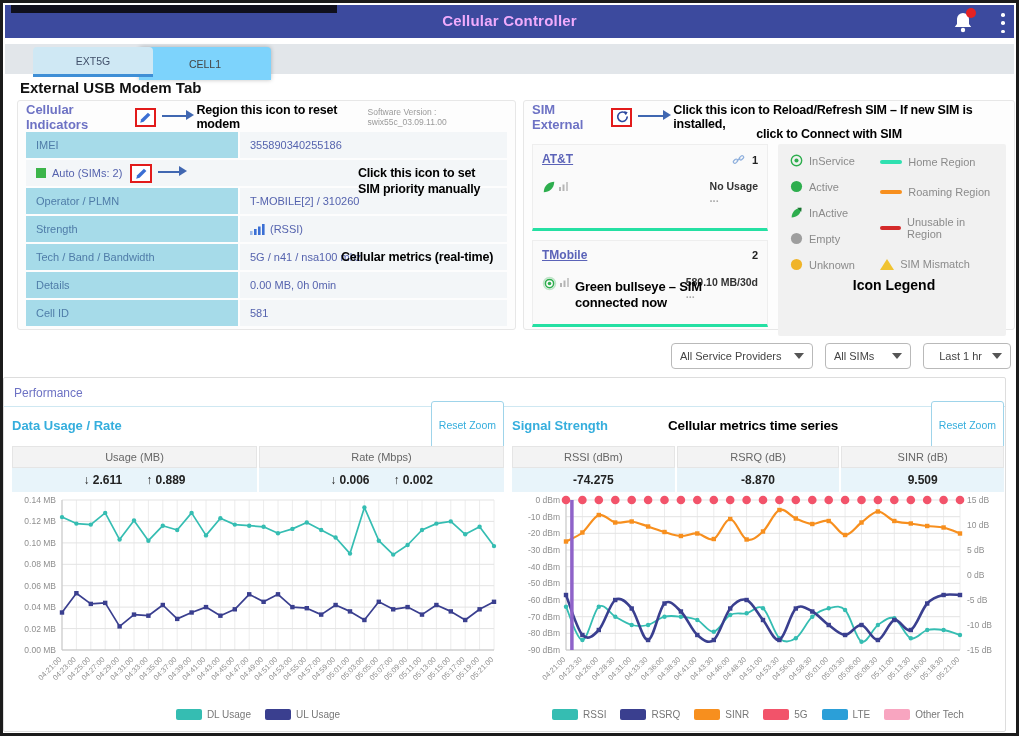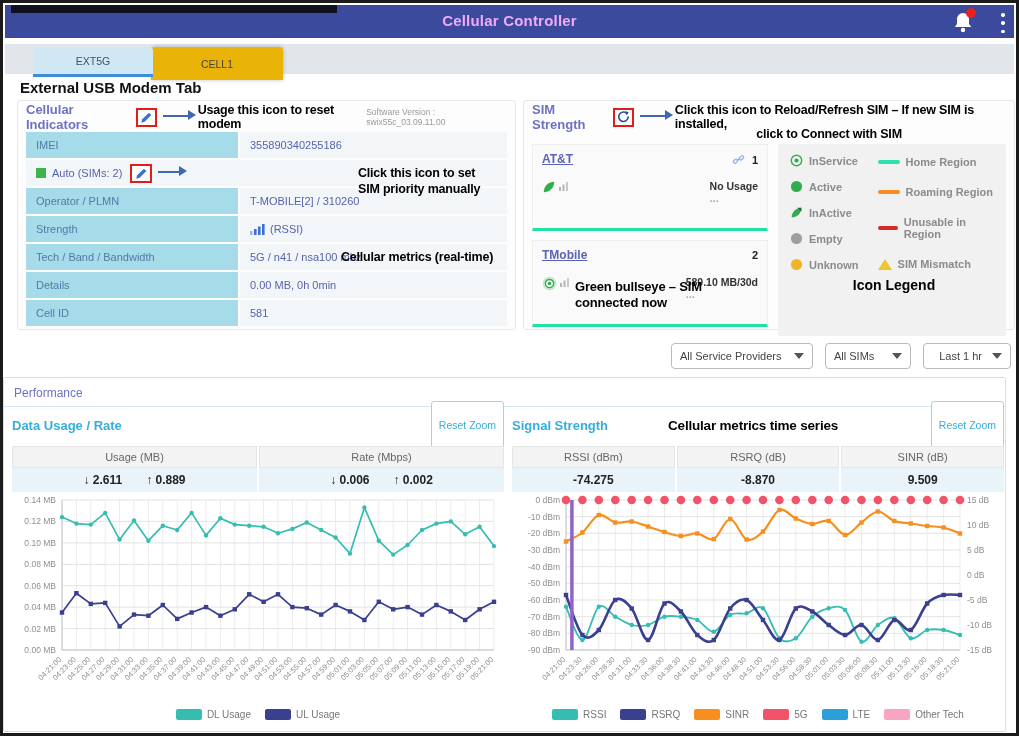--- a/index.html
+++ b/index.html
@@ -12,21 +12,21 @@
   .topbar-title { position:absolute; top:7px; left:0; right:0; text-align:center; color:#f0abfc; font-size:15px; font-weight:bold; letter-spacing:.2px; }
   .bell { position:absolute; top:5px; right:40px; width:22px; height:24px; cursor:pointer; }
   .bell .badge { position:absolute; top:-2px; right:-2px; width:10px; height:10px; border-radius:50%; background:#e62222; }
   .kebab { position:absolute; top:8px; right:8px; width:6px; height:20px; display:flex; flex-direction:column; justify-content:space-between; align-items:center; cursor:pointer; }
   .kebab i { width:3.5px; height:3.5px; border-radius:50%; background:#fff; }
 
   
   .tabrow { position:absolute; top:41px; left:2px; right:2px; height:30px; background:#e2e6ea; }
   .tab { position:absolute; top:3px; height:30px; display:flex; align-items:center; justify-content:center; font-size:10.5px; color:#41506a; cursor:pointer; border-radius:4px 4px 0 0; }
   .tab-ext5g { left:28px; width:120px; background:#cfe8f4; border-bottom:3px solid #3f8fd6; }
-  .tab-cell1 { left:146px; width:132px; background:#eab308; box-shadow:0 0 4px rgba(0,0,0,.25); height:33px; color:#444;text-align:right; }
+  .tab-cell1 { left:134px; width:132px; background:#7dd3fc; box-shadow:0 0 4px rgba(0,0,0,.25); height:33px; color:#444;text-align:right; }
   .heading { position:absolute; top:76px; left:17px; font-size:15px; font-weight:bold; color:#111; }
 
   
   .panel { position:absolute; background:#fdfdfd; border:1px solid #e7e7e7; border-radius:3px; }
   .lpanel { top:97px; left:14px; width:499px; height:230px; padding:5px 8px; }
   .rpanel { top:97px; left:520px; width:492px; height:230px; padding:5px 8px; }
   .ptitle-row { display:flex; align-items:center; height:22px; }
   .ptitle { color:#6d72c4; font-size:13px; font-weight:bold; }
   .redbox { display:inline-flex; align-items:center; justify-content:center; border:2px solid #e21b1b; width:22px; height:19px; margin-left:6px; background:#fff; cursor:pointer; }
   .ann { font-size:12.5px; font-weight:bold; color:#000; letter-spacing:-0.2px; }
@@ -46,21 +46,21 @@
   .sim-body { display:flex; margin-top:3px; gap:10px; }
   .sim-cards { width:236px; }
   .sim-card { background:#fafafa; border:1px solid #eee; border-bottom:3px solid #25e0a3; padding:7px 9px 5px 9px; margin-bottom:9px; position:relative; height:87px; }
   .sim-name { color:#5b63b8; font-size:12px; font-weight:bold; text-decoration:underline; cursor:pointer; }
   .sim-top { display:flex; align-items:center; }
   .sim-slot { margin-left:auto; font-size:11px; font-weight:bold; color:#222; }
   .sim-bottom { display:flex; margin-top:14px; align-items:flex-start; }
   .sim-usage { margin-left:auto; font-size:10.5px; font-weight:bold; color:#333; }
   .sim-dots { color:#aaa; font-weight:bold; font-size:11px; cursor:pointer; }
   .legendbox { flex:1; background:#f1f1f1; border-radius:2px; padding:10px 8px 4px 12px; position:relative; }
-  .lg-grid { display:flex;font-weight:bold; }
+  .lg-grid { display:flex; }
   .lg-col { display:flex; flex-direction:column; gap:13px; font-size:11px; color:#8b8b8b; }
   .lg-col.c1 { width:95px; }
   .lg-col.c2 { padding-top:2px; gap:18px; }
   .lg-item { display:flex; align-items:center; gap:6px; }
   .dash { width:22px; height:4px; border-radius:2px; }
   .lg-title { text-align:center; font-size:14px; font-weight:bold; color:#000; margin-top:6px; }
   .tri { width:0; height:0; border-left:7px solid transparent; border-right:7px solid transparent; border-bottom:11px solid #f0c330; }
 
   
   .filter-row { position:absolute; top:340px; left:668px; display:flex; gap:12px; align-items:center; }
@@ -119,21 +119,21 @@
 
   <div class="panel lpanel">
     <div class="ptitle-row">
       <span class="ptitle">Cellular Indicators</span>
       <span class="redbox">
         <svg width="13" height="13" viewBox="0 0 16 16">
             <path d="M1.5 14.5l1.2-4.2 8.3-8.3 3 3-8.3 8.3-4.2 1.2z" fill="#3b6fd4"></path>
           </svg>
       </span>
       <span class="arrow"></span>
-      <span class="ann">Usage this icon to reset modem</span>
+      <span class="ann">Region this icon to reset modem</span>
       <span class="swver">
         <span>Software Version :</span>&nbsp;
         <span>swix55c_03.09.11.00</span>
       </span>
     </div>
     <div class="itable">
       <div class="irow">
         <div class="icell-l">IMEI</div>
         <div class="icell-r">355890340255186</div>
       </div>
@@ -182,21 +182,21 @@
       <div class="ov-ann" style="left:332px; top:34px;">
         <div>Click this icon to set</div>
         <div>SIM priority manually</div>
       </div>
       <div class="ov-ann" style="left:315px; top:118px;">Cellular metrics (real-time)</div>
     </div>
   </div>
 
   <div class="panel rpanel">
     <div class="ptitle-row">
-      <span class="ptitle">SIM Strength</span>
+      <span class="ptitle">SIM External</span>
       <span class="redbox">
         <svg width="14" height="14" viewBox="0 0 16 16">
           <path d="M12.6 4.2A5.4 5.4 0 1 0 13.9 8" fill="none" stroke="#2d4aa0" stroke-width="1.9" stroke-linecap="round"></path>
           <polygon points="10.6,1.2 14.6,2.6 11.6,5.6" fill="#2d4aa0"></polygon>
         </svg>
       </span>
       <span class="arrow"></span>
       <span class="ann">Click this icon to Reload/Refresh SIM – If new SIM is installed,</span>
     </div>
     <div class="ann" style="text-align:center; margin:-1px 0 0 120px;">click to Connect with SIM</div>

